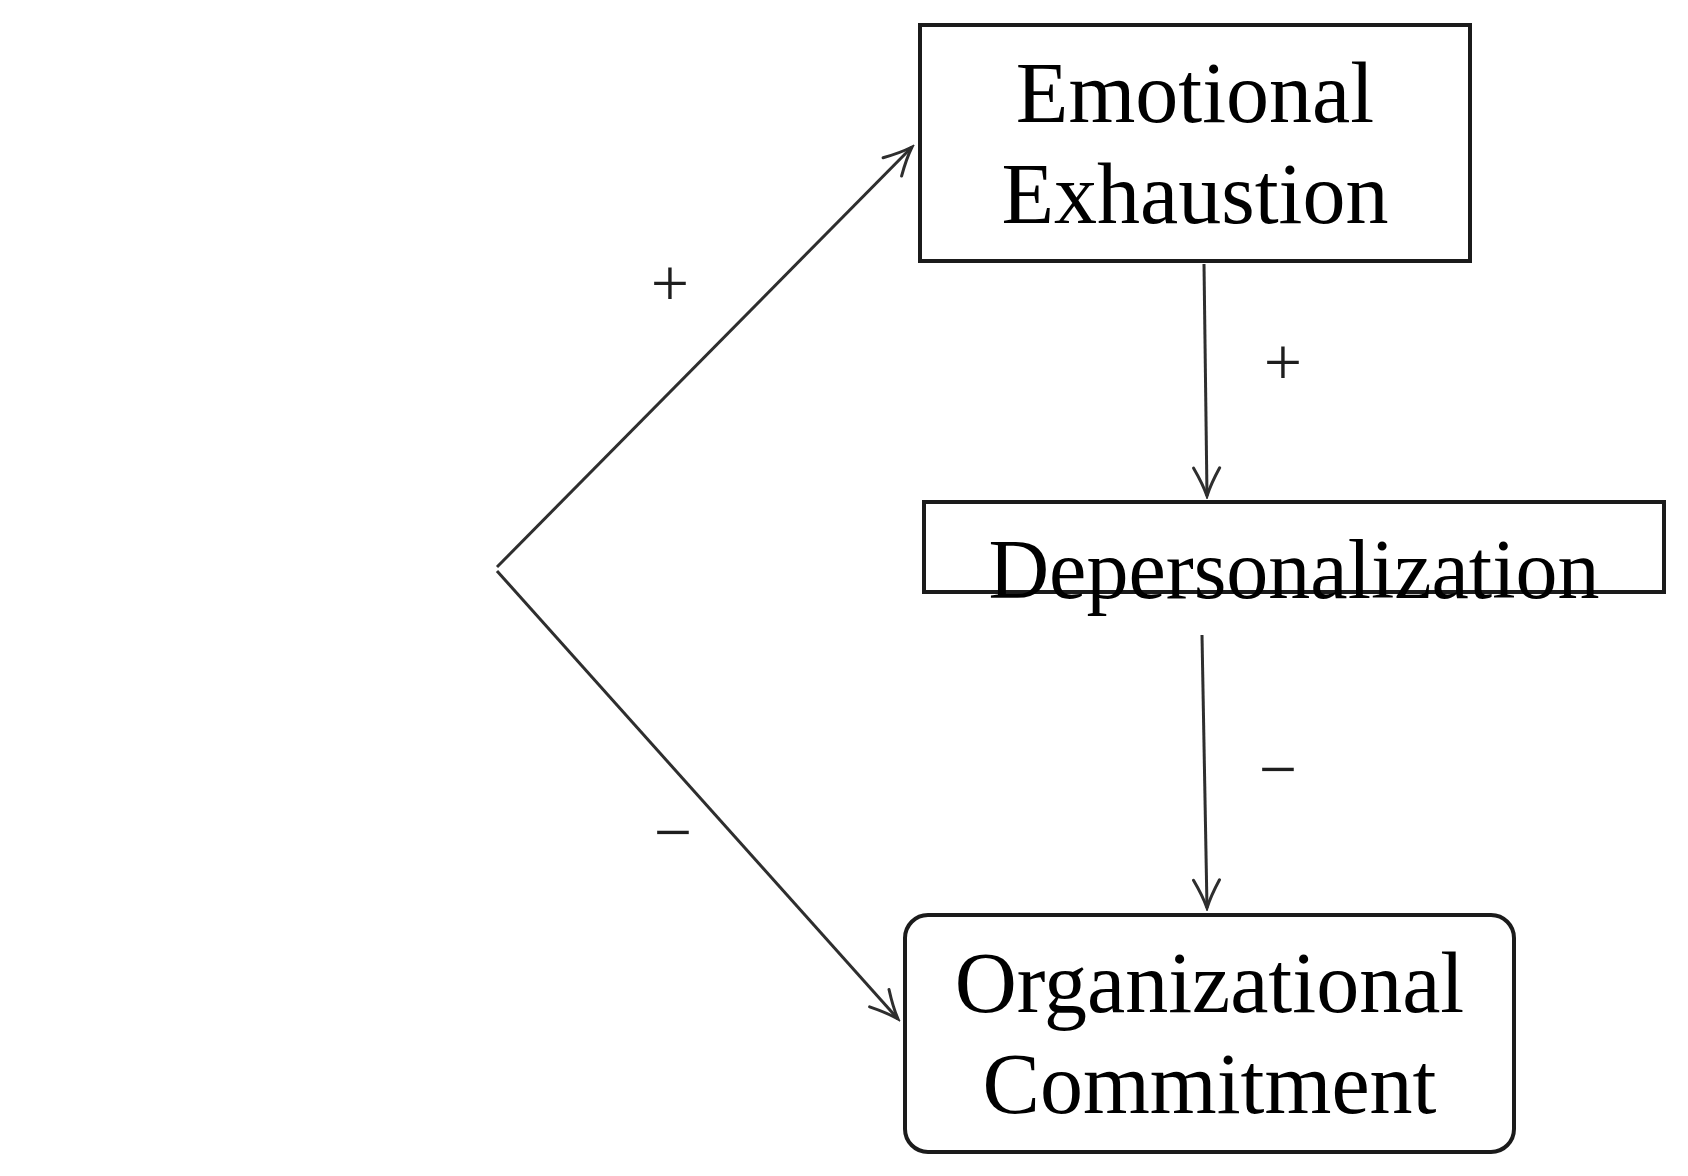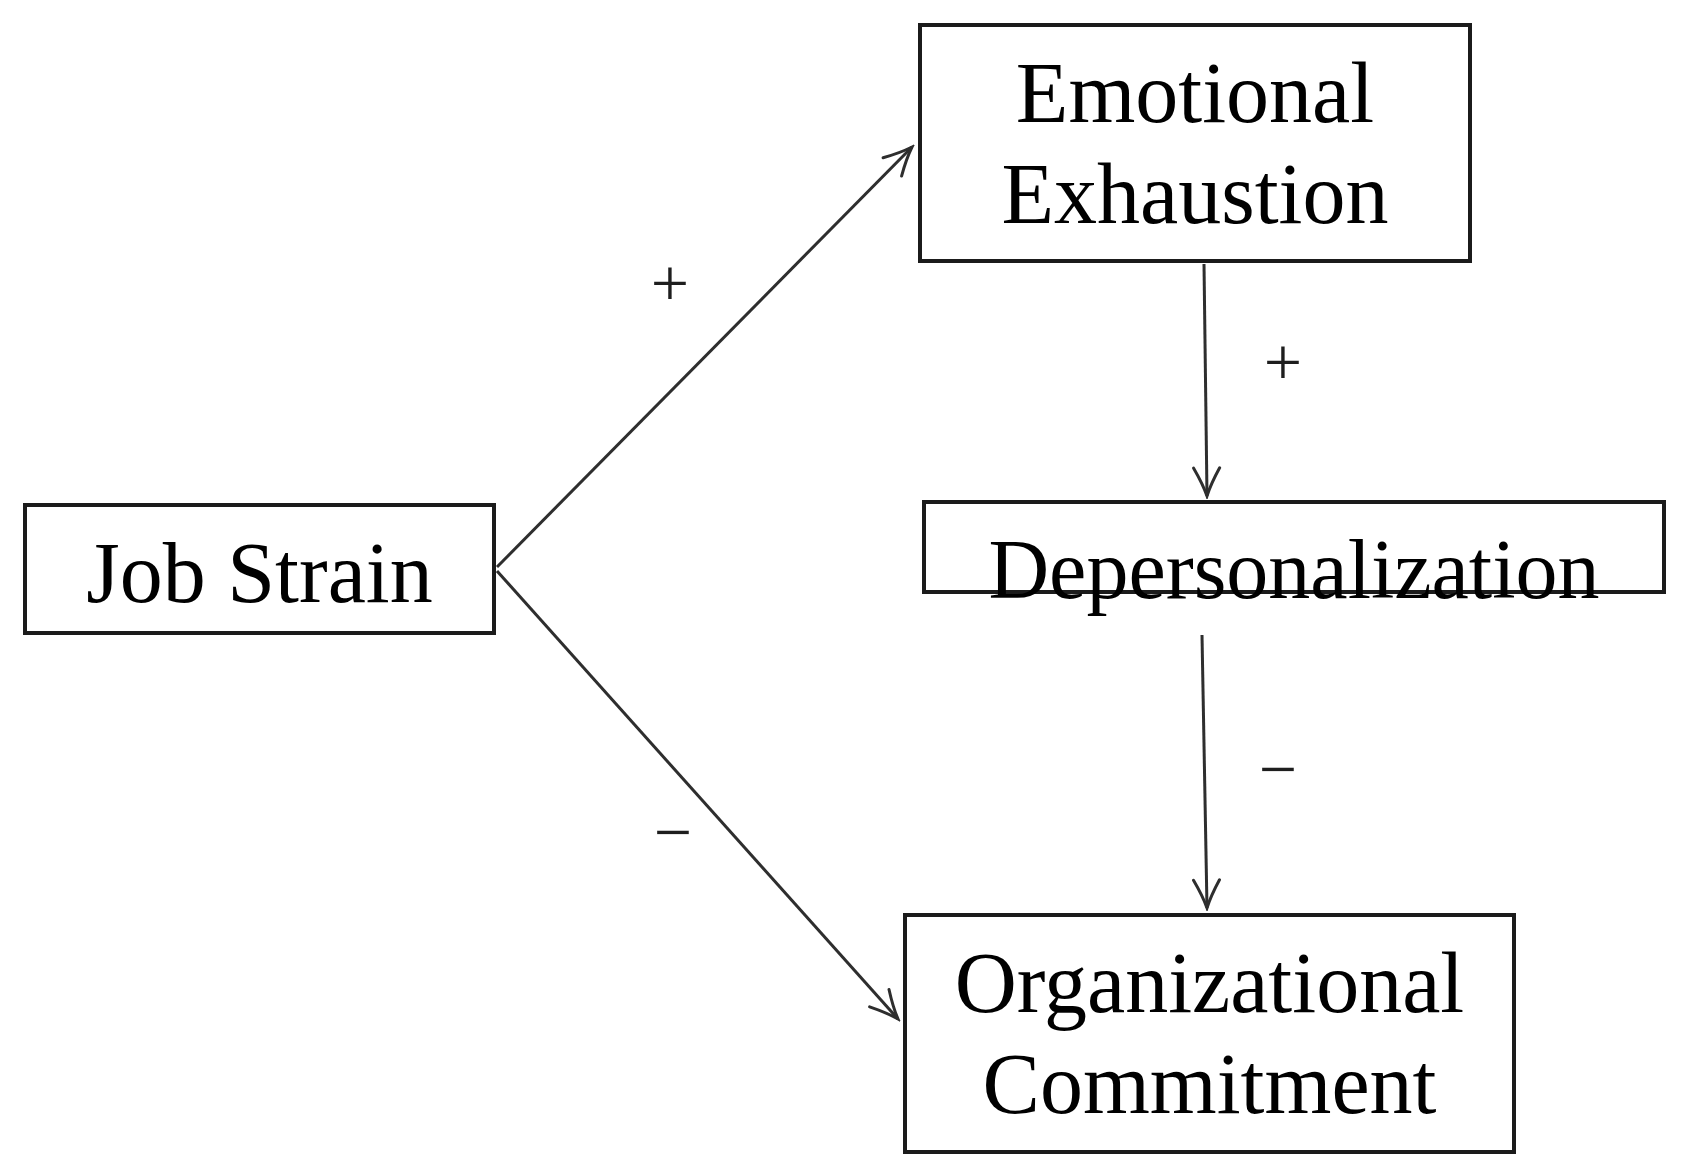--- a/index.html
+++ b/index.html
@@ -24,21 +24,21 @@
     display: flex;
     justify-content: center;
     text-align: center;
     font-size: 86px;
     line-height: 1.18;
     padding: 16px 10px;
   }
   #node-job-strain            { left: 23px;  top: 503px; width: 473px; height: 132px; }
   #node-emotional-exhaustion  { left: 918px; top: 23px;  width: 554px; height: 240px; }
   #node-depersonalization     { left: 922px; top: 500px; width: 744px; height: 94px; font-size: 84px; }
-  #node-organizational-commitment { left: 903px; top: 913px; width: 613px; height: 241px; }
+  #node-organizational-commitment { left: 903px; top: 913px; width: 613px; height: 241px; border-radius: 25px; }
   .edge-sign {
     position: absolute;
     transform: translate(-50%, -50%);
     font-size: 68px;
     line-height: 1;
     color: #1e1e1e;
   }
   #sign-js-ee  { left: 670px;  top: 283px; }
   #sign-ee-dep { left: 1283px; top: 362px; }
   #sign-dep-oc { left: 1278px; top: 769px; }
@@ -66,23 +66,20 @@
       <marker id="openArrow" markerUnits="userSpaceOnUse" viewBox="0 0 36 32" markerWidth="36" markerHeight="32" refX="33" refY="16" orient="auto">
         <path d="M5,3 Q21,12 33,16 Q21,20 5,29" fill="none" stroke="#2e2e2e" stroke-width="3" stroke-linecap="round"></path>
       </marker>
     </defs>
     <line x1="497" y1="567" x2="912" y2="147" marker-end="url(#openArrow)"></line>
     <line x1="497" y1="571" x2="898" y2="1019" marker-end="url(#openArrow)"></line>
     <line x1="1204" y1="264" x2="1207" y2="496" marker-end="url(#openArrow)"></line>
     <line x1="1202" y1="635" x2="1207" y2="908" marker-end="url(#openArrow)"></line>
   </svg>
 
-  <div class="node" id="node-job-strain">
-    <span>Job Strain</span>
-  </div>
 
   <div class="node" id="node-emotional-exhaustion">
     <span>Emotional Exhaustion</span>
   </div>
 
   <div class="node" id="node-depersonalization">
     <span>Depersonalization</span>
   </div>
 
   <div class="node" id="node-organizational-commitment">

